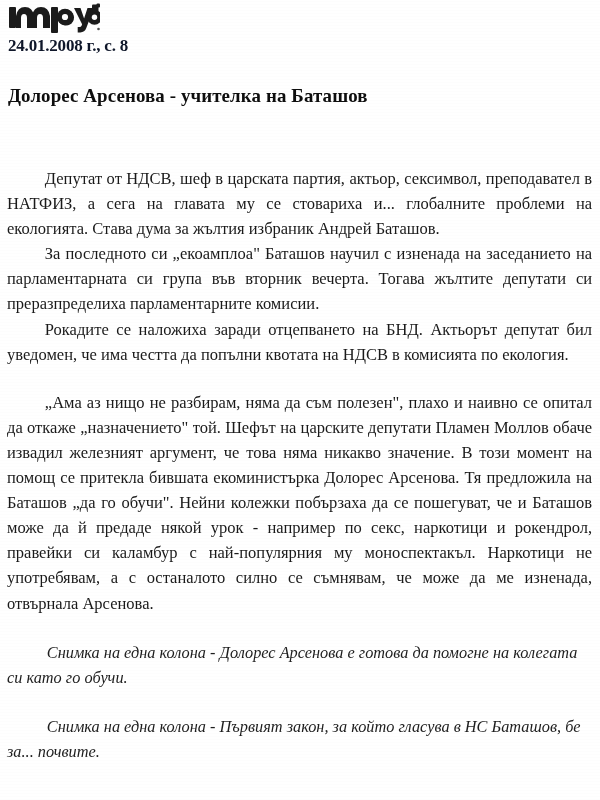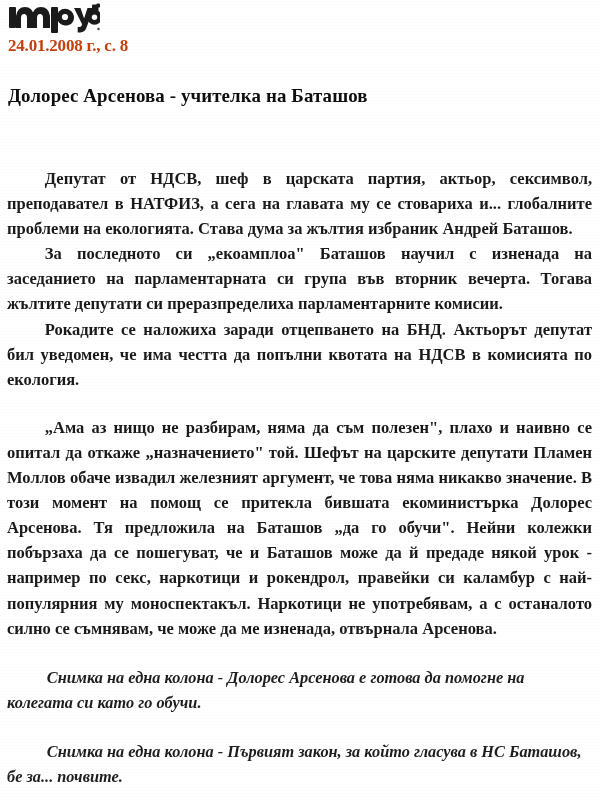--- a/index.html
+++ b/index.html
@@ -41,21 +41,21 @@
     display: block;
   }
   .issue-line {
     position: absolute;
     left: 8px;
     top: 36px;
     font-family: "Liberation Serif", "DejaVu Serif", serif;
     font-weight: bold;
     font-size: 17px;
     letter-spacing: -0.2px;
-    color: #c2410c;
+    color: #0f172a;
     white-space: nowrap;
   }
 
   
   .headline {
     position: absolute;
     left: 8px;
     top: 84px;
     width: 584px;
     margin: 0;
@@ -68,21 +68,20 @@
     transform: scaleX(0.97);
     transform-origin: left top;
   }
 
   
   .article-body {
     position: absolute;
     left: 7px;
     top: 166px;
     width: 588px;
-    font-weight: bold;
   }
   .para {
     margin: 0 0 0 0;
     font-size: 16.6px;
     line-height: 25.1px;
     text-align: justify;
     text-justify: inter-word;
     text-indent: 38px;
     color: #1a1a1a;
     transform: scaleX(0.995);

